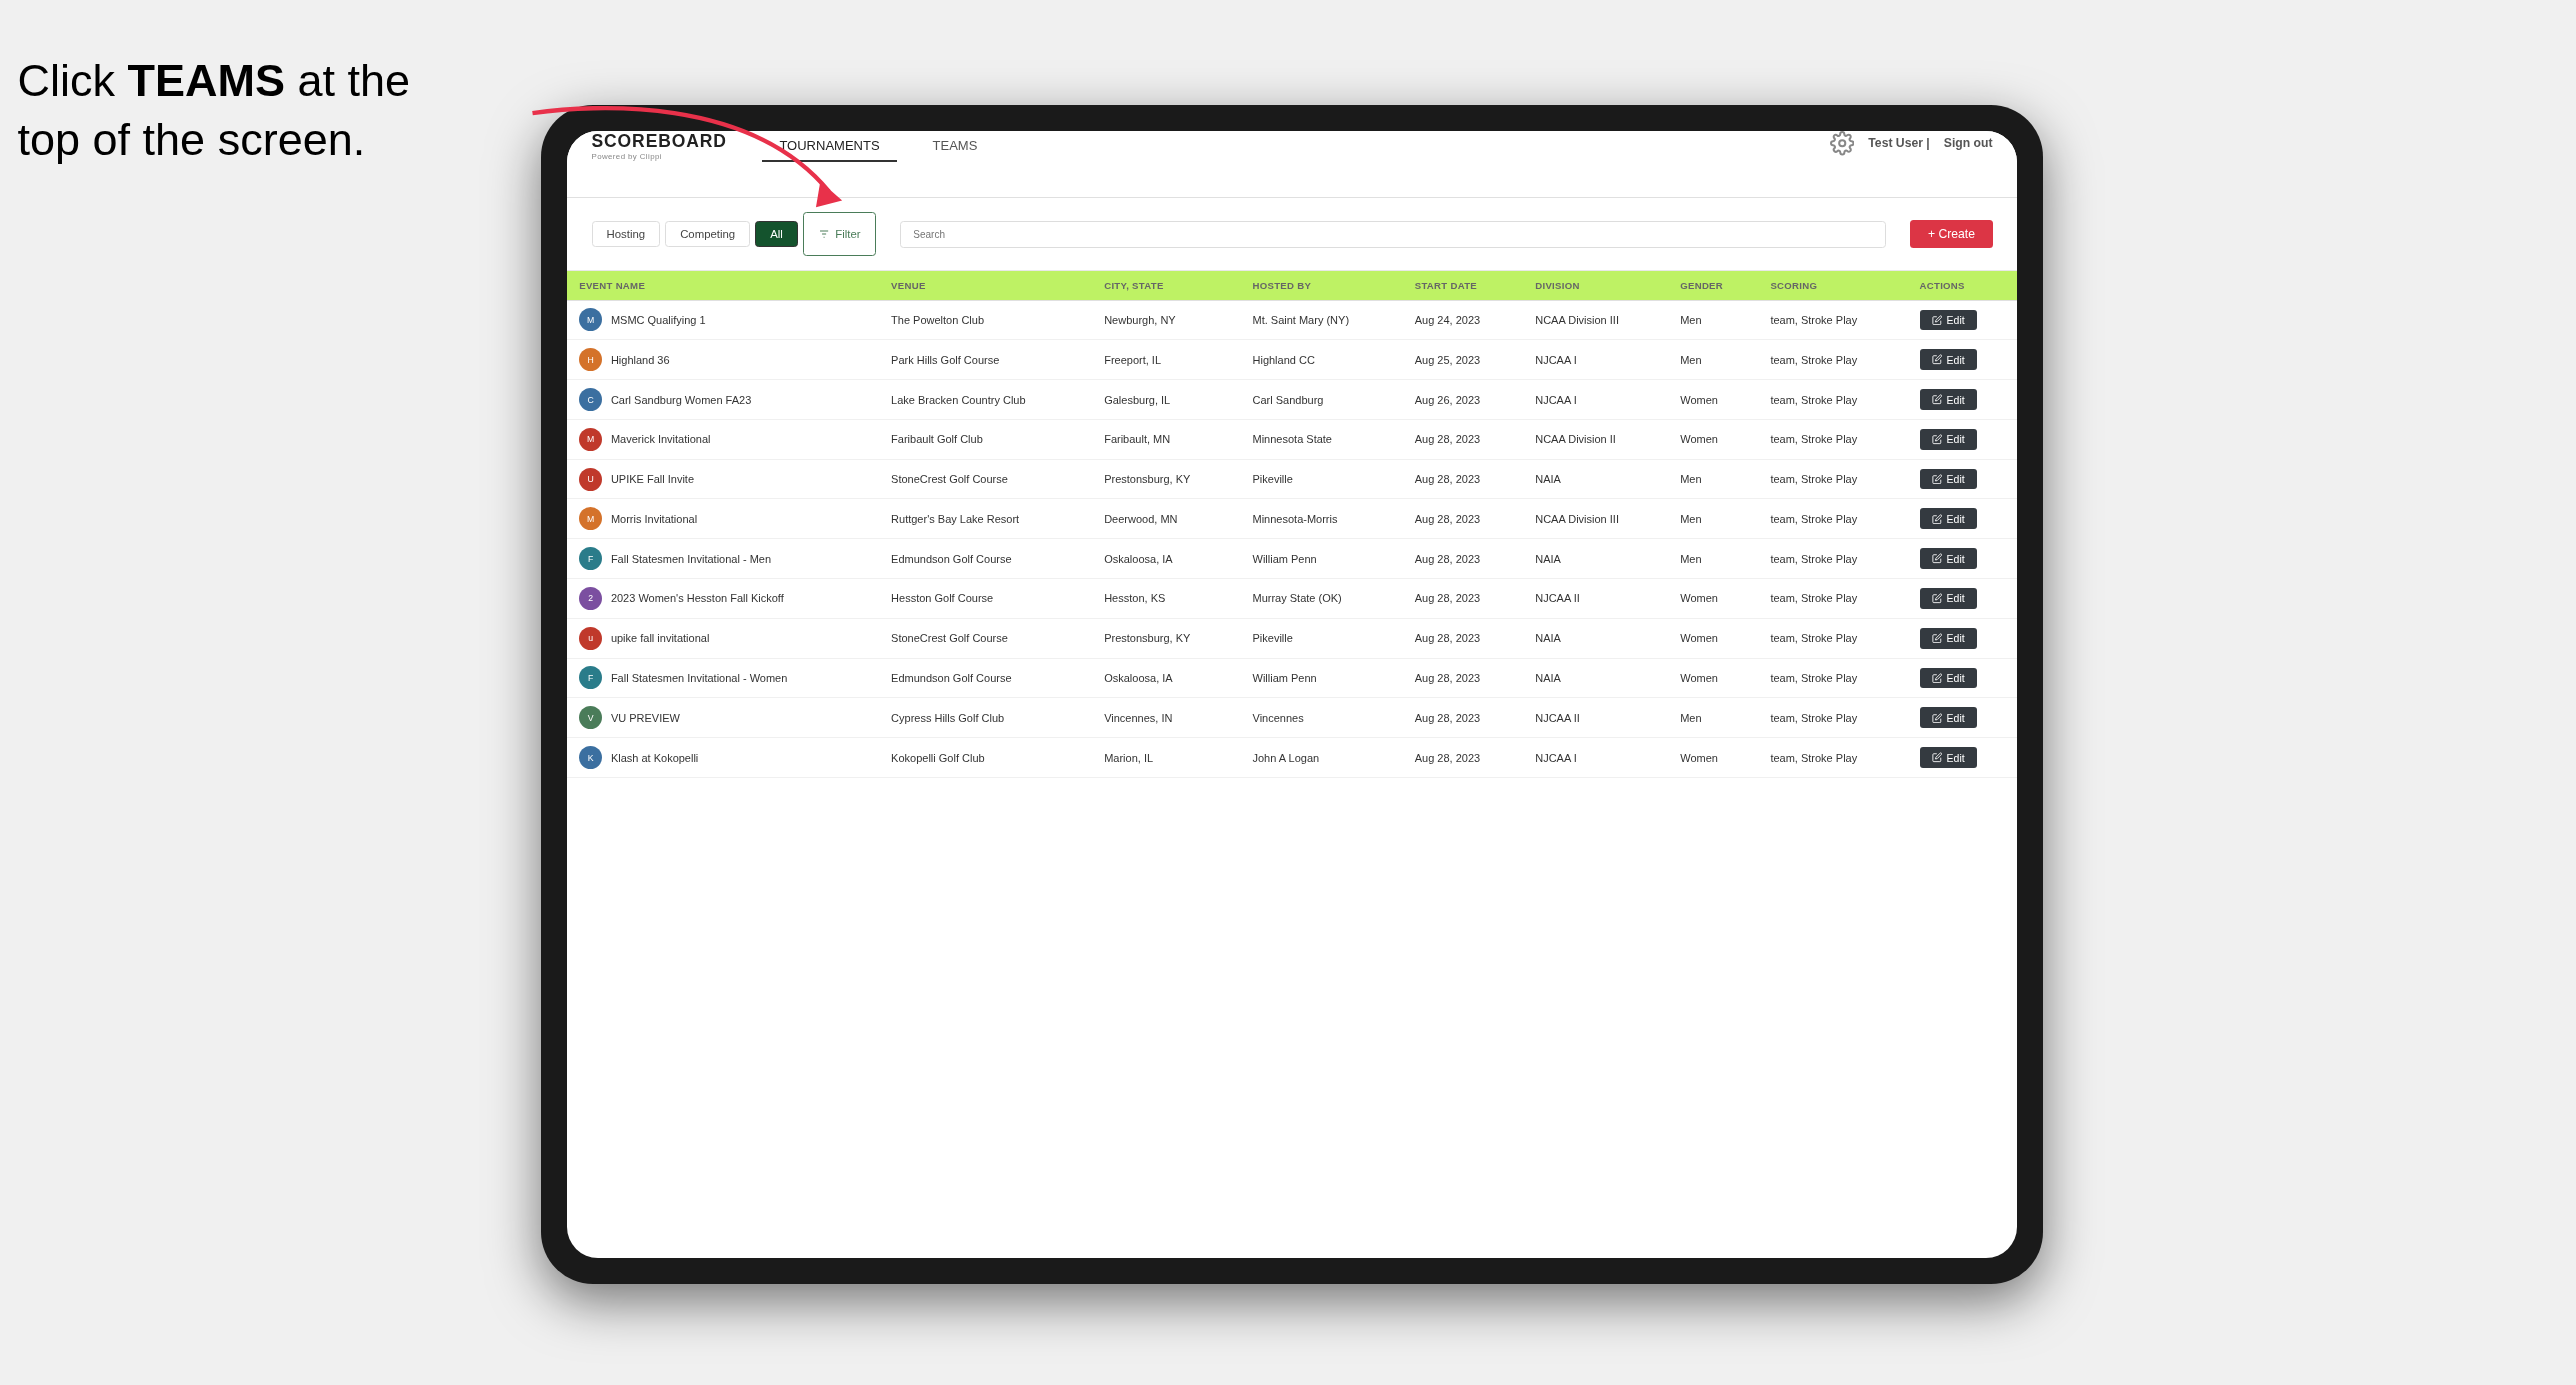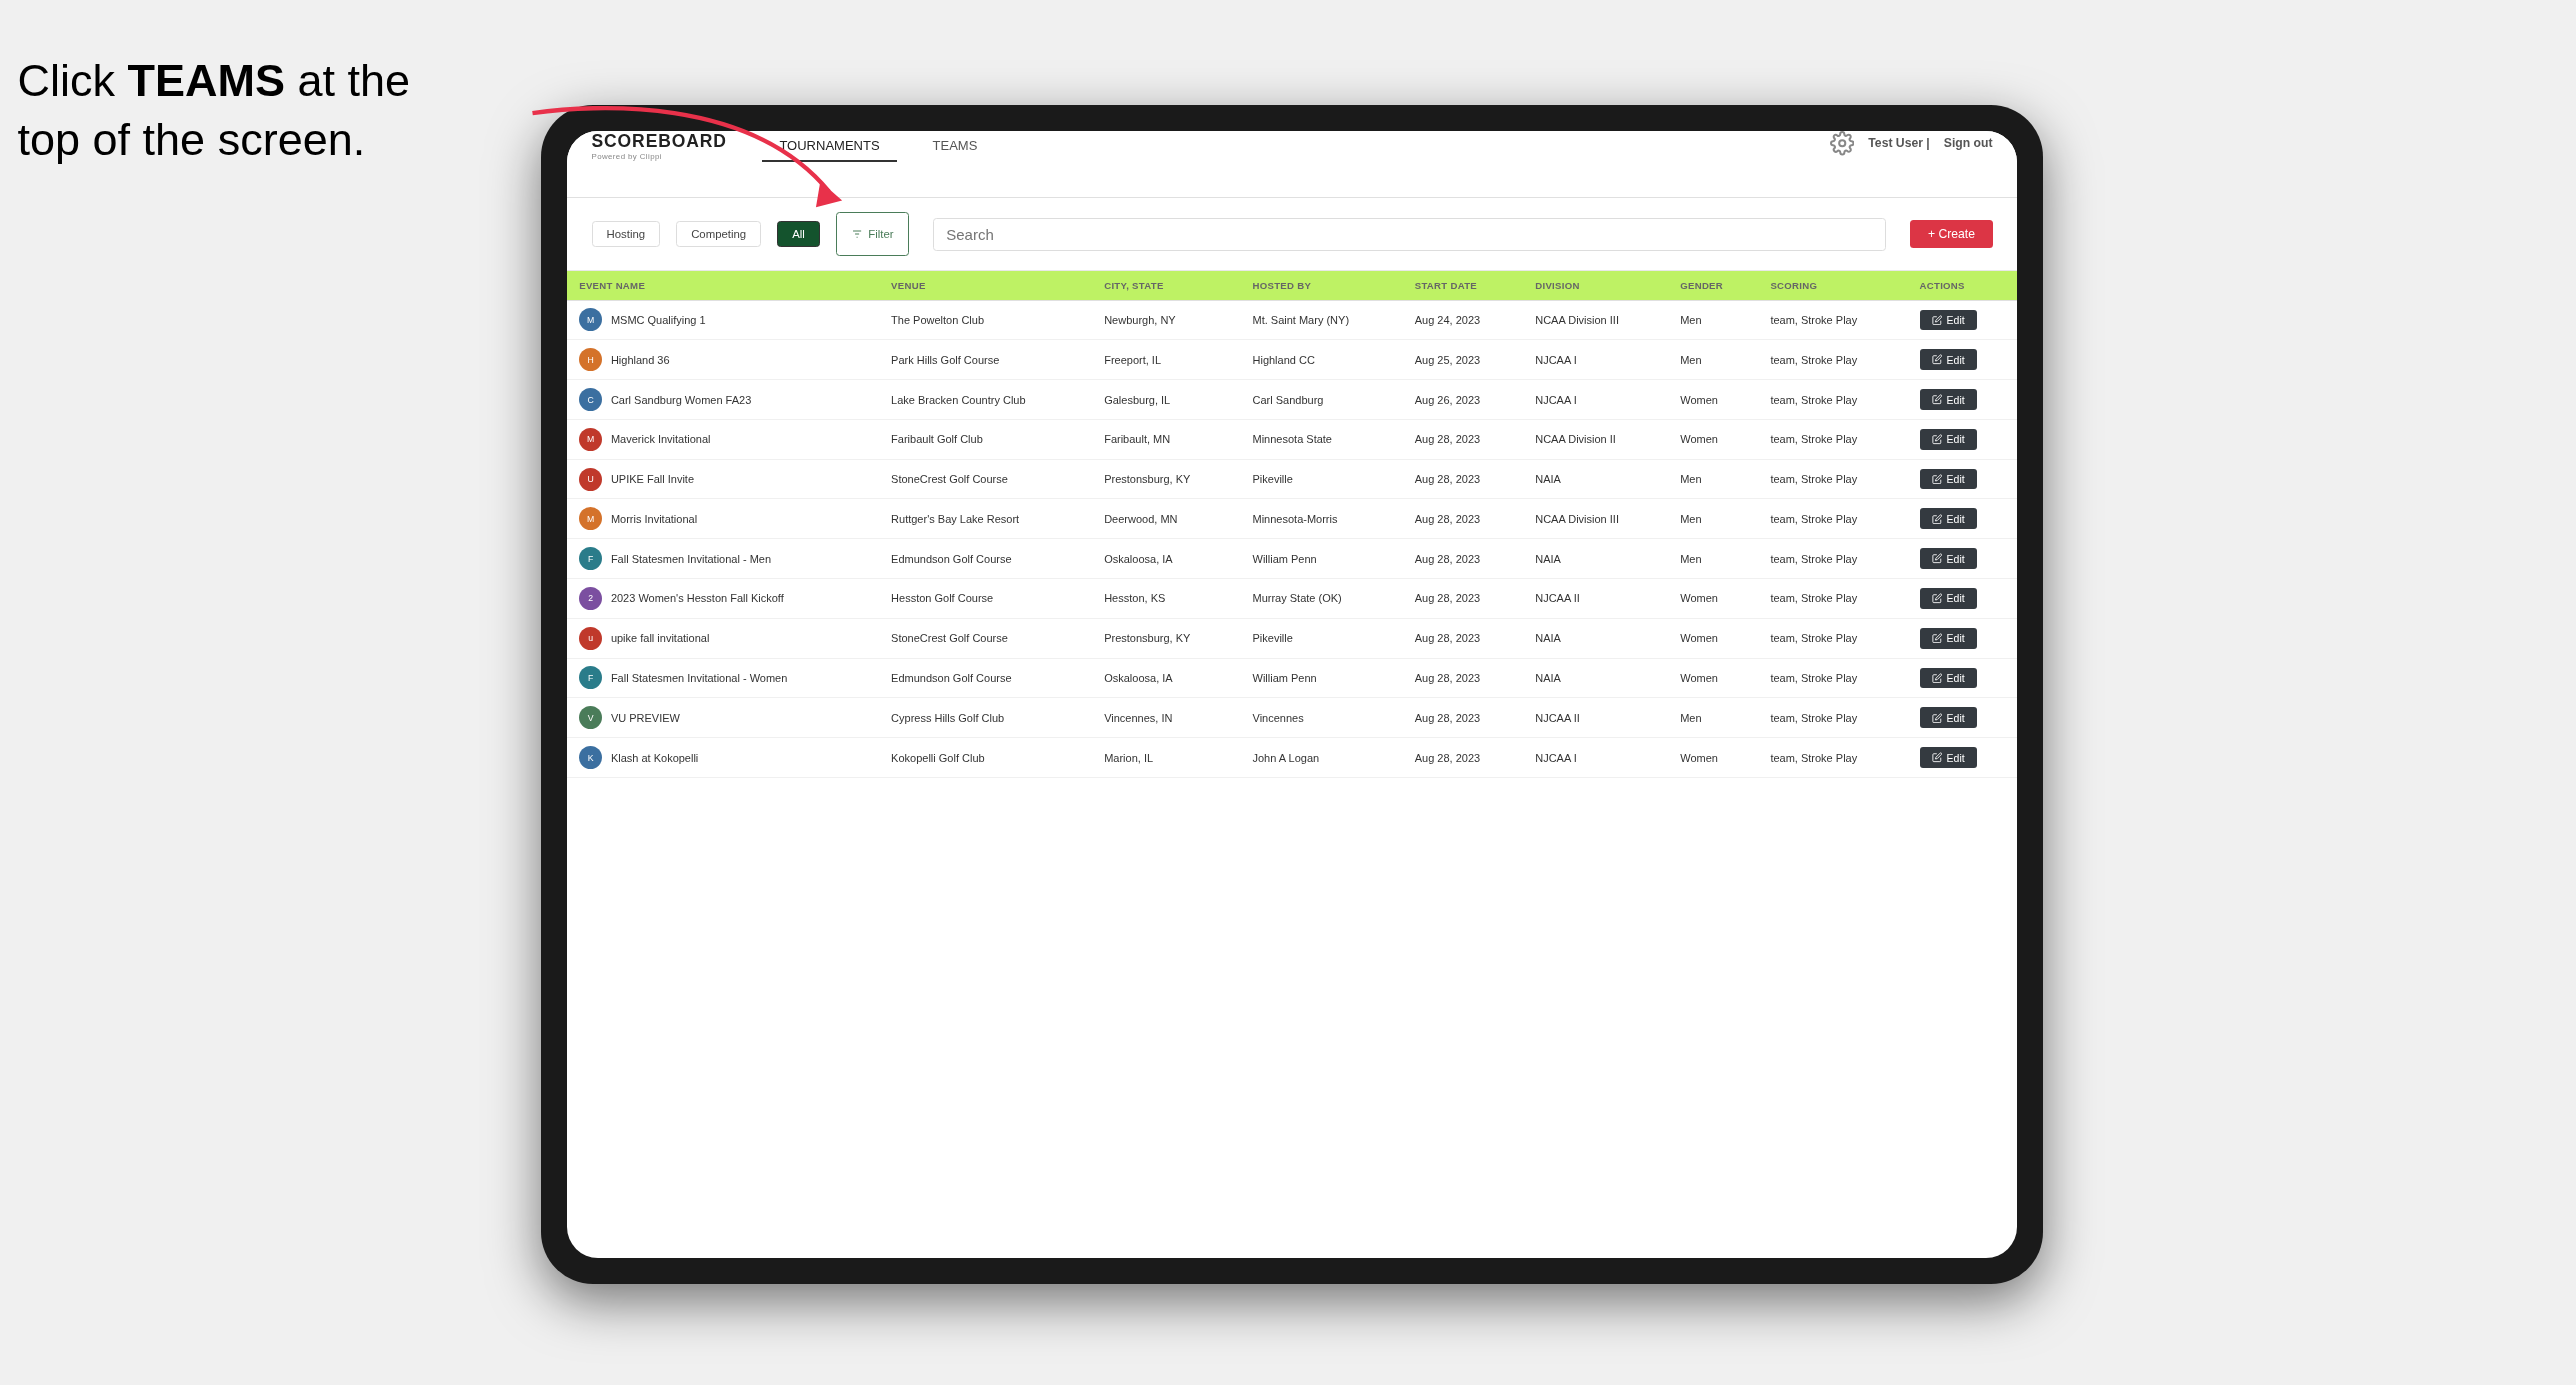--- a/index.html
+++ b/index.html
@@ -131,21 +131,21 @@
       display: flex;
       align-items: center;
       padding: 14px 24.5px;
       border-bottom: 0.9px solid #e8e8e8;
       background: #fff;
       flex-shrink: 0;
     }
     .filter-btns {
       display: flex;
       align-items: center;
-      gap: 16px;
+      gap: 5px;
     }
     .btn-plain {
       padding: 6.1px 14px;
       font-size: 11.4px;
       background: #fff;
       border: 0.9px solid #ddd;
       border-radius: 3.5px;
       cursor: pointer;
       color: #444;
     }
@@ -166,21 +166,21 @@
       cursor: pointer;
       color: #4a7c59;
     }
     .search-area {
       flex: 1;
       margin: 0 24.5px;
     }
     .search-input {
       width: 100%;
       padding: 7px 12.2px;
-      font-size: 15px;
+      font-size: 10px;
       border: 0.9px solid #ddd;
       border-radius: 3.5px;
       outline: none;
       color: #999;
     }
     .btn-create {
       display: flex;
       align-items: center;
       gap: 5.2px;
       padding: 7px 17.5px;

